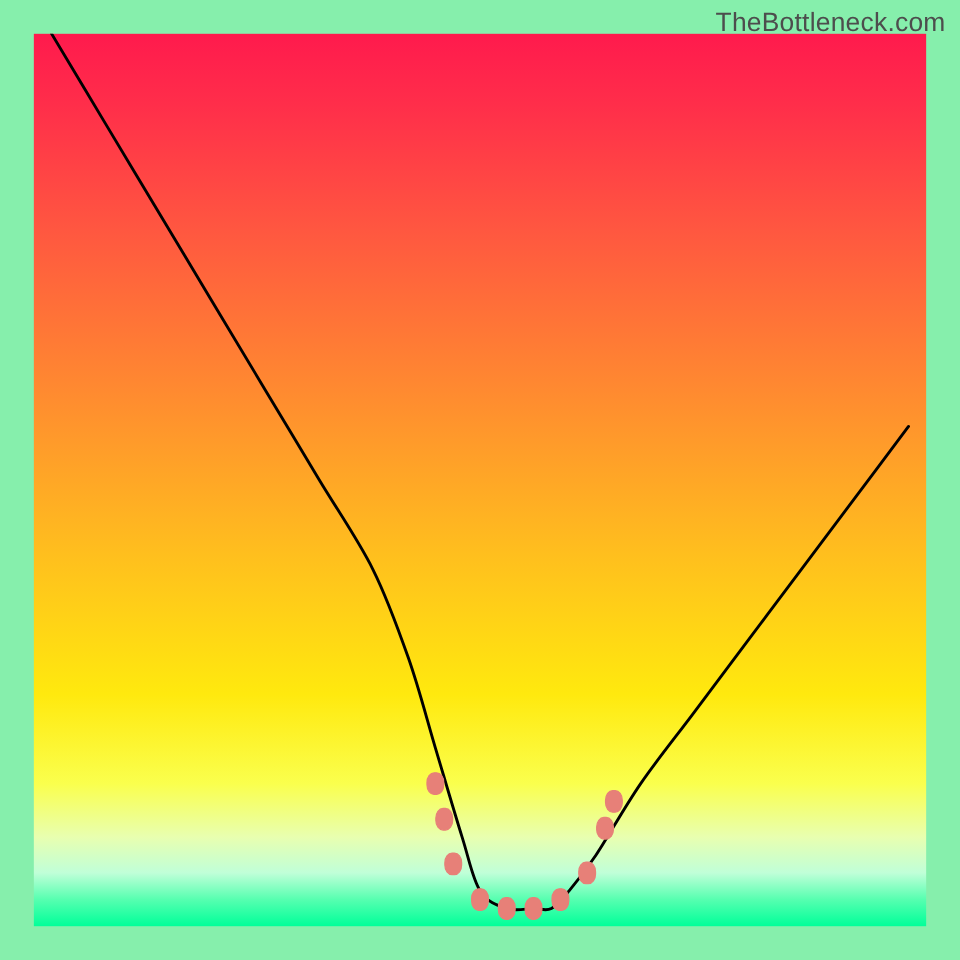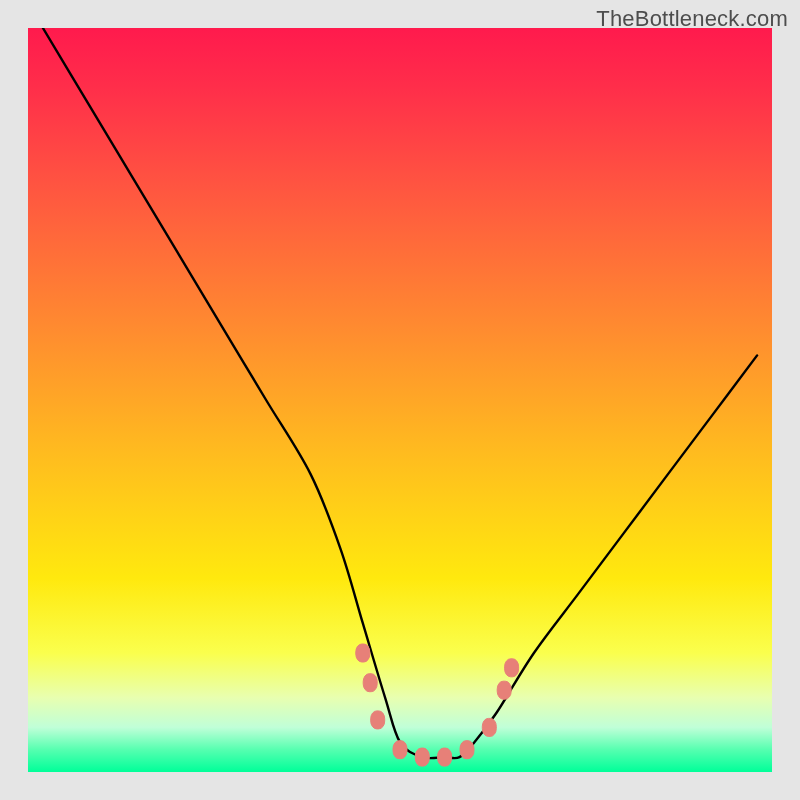--- a/index.html
+++ b/index.html
@@ -8,21 +8,21 @@
     width: 800px;
     height: 800px;
     overflow: hidden;
     background: #000;
     font-family: Arial, Helvetica, sans-serif;
   }
   .frame {
     position: absolute;
     left: 0; top: 0;
     width: 800px; height: 800px;
-    background: #e5e5e5;
+    background: #86efac;
   }
   .plot-area {
     position: absolute;
     left: 28px;
     top: 28px;
     width: 744px;
     height: 744px;
     overflow: hidden;
   }
   .gradient-bg {

